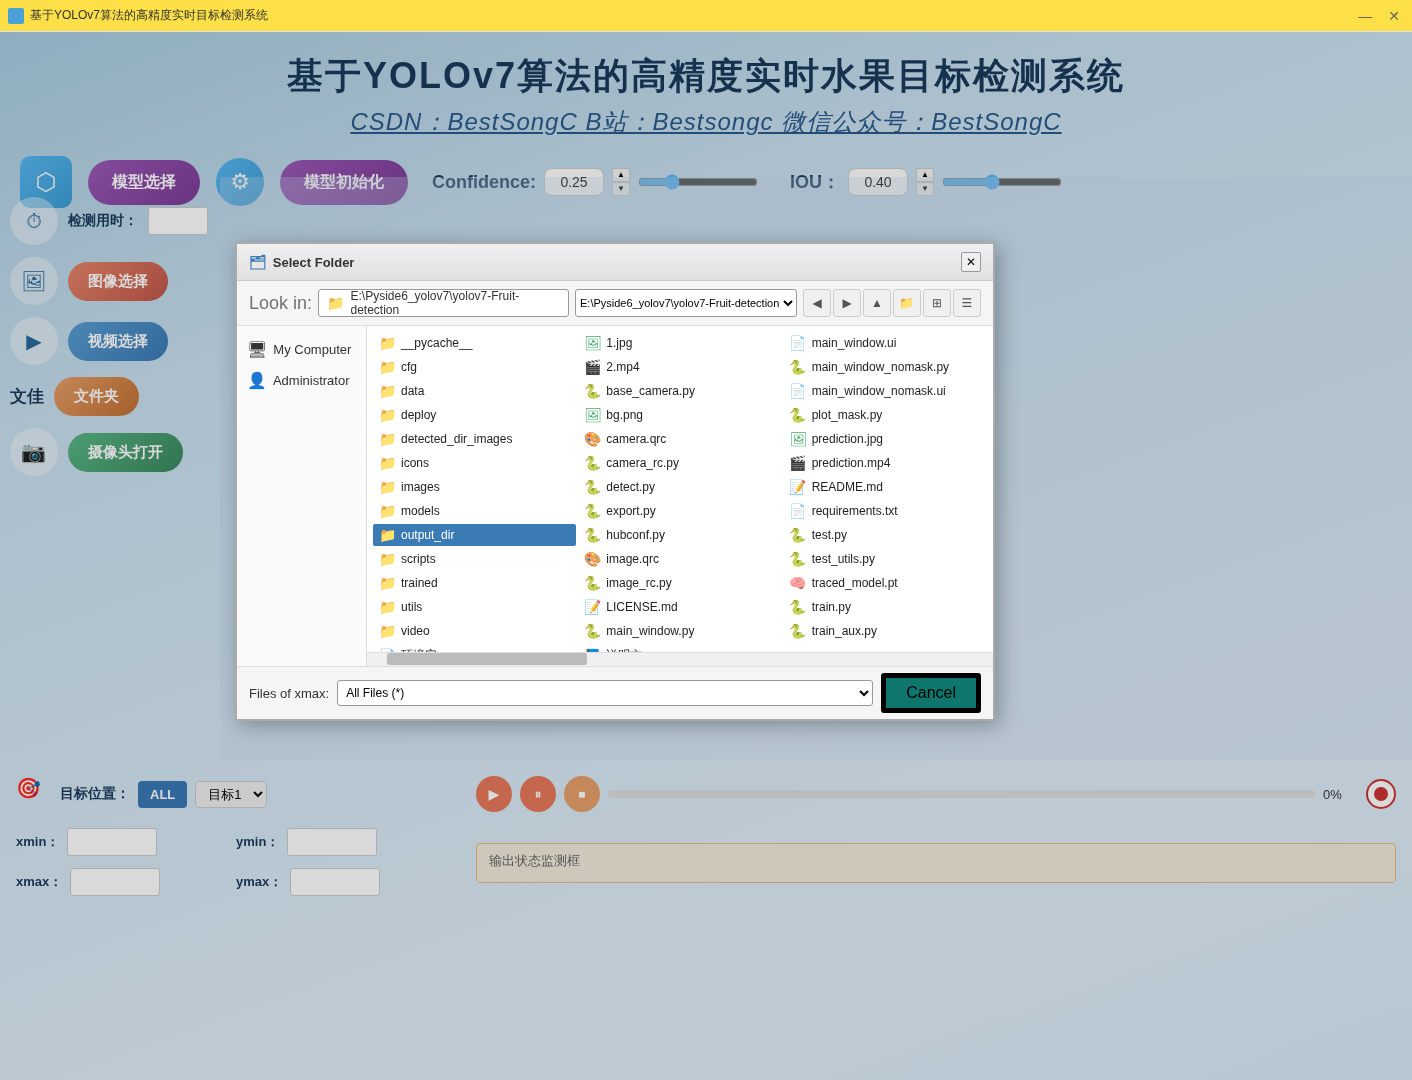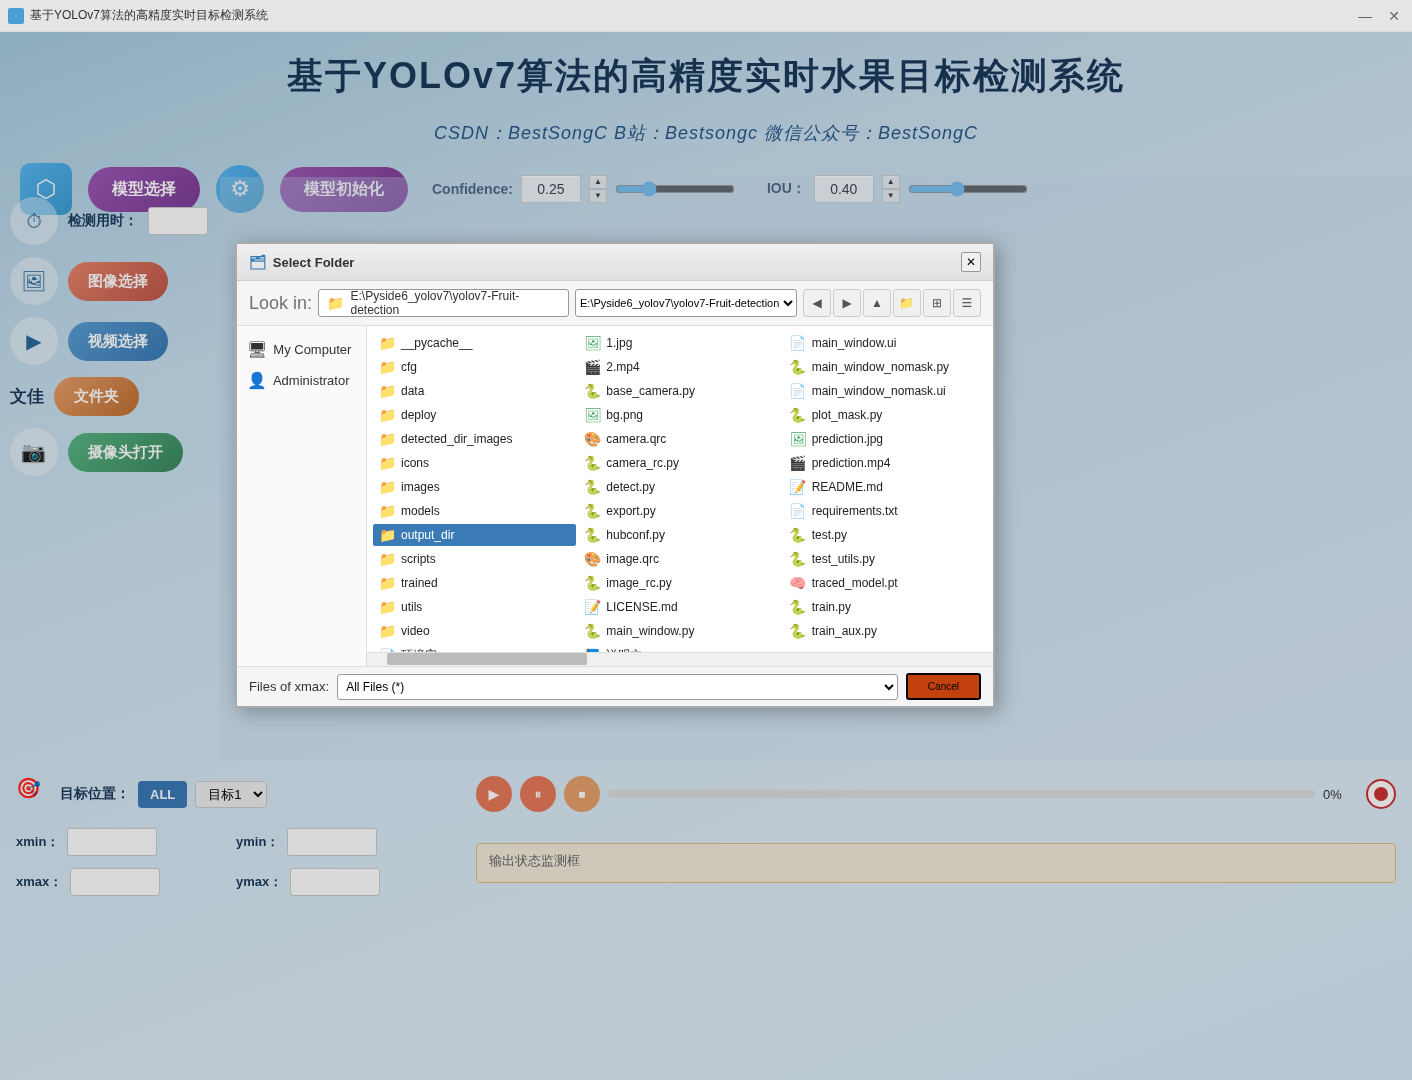--- a/index.html
+++ b/index.html
@@ -7,21 +7,21 @@
       font-family: "Microsoft YaHei", "SimHei", sans-serif;
       background: linear-gradient(135deg, #b8d4e8 0%, #d0e8f5 30%, #c5dff0 60%, #e8f0f8 100%);
       width: 1412px;
       height: 1080px;
       overflow: hidden;
       position: relative;
     }
 
     
     .title-bar {
-      background: #e5e5e5;
+      background: #fde047;
       height: 32px;
       display: flex;
       align-items: center;
       padding: 0 8px;
       font-size: 12px;
       color: #333;
       border-bottom: 1px solid #ddd;
       position: relative;
     }
     .title-bar-icon {
@@ -57,25 +57,26 @@
       text-align: center;
       padding: 20px 0 10px;
     }
     .app-title-main {
       font-size: 36px;
       font-weight: bold;
       color: #1a3a5c;
       letter-spacing: 2px;
     }
     .app-title-sub {
-      font-size: 18px;
+      font-size: 24px;
       color: #2a5a8c;
       font-style: italic;
-      margin-top: 20px;
+      margin-top: 5px;
       letter-spacing: 1px;
+      text-decoration: underline;
     }
 
     
     .toolbar {
       display: flex;
       align-items: center;
       padding: 8px 20px;
       gap: 16px;
     }
     .toolbar-icon-box {
@@ -115,29 +116,29 @@
       color: white;
       font-size: 22px;
     }
     .confidence-section {
       display: flex;
       align-items: center;
       gap: 8px;
       margin-left: 8px;
     }
     .confidence-label {
-      font-size: 14px;
+      font-size: 18px;
       color: #1a3a5c;
       font-weight: bold;
     }
     .confidence-input {
       width: 60px;
       height: 28px;
       border: 1px solid #ccc;
-      border-radius: 0;
+      border-radius: 8px;
       text-align: center;
       font-size: 14px;
       background: white;
     }
     .spin-btn {
       display: flex;
       flex-direction: column;
     }
     .spin-btn button {
       width: 18px;
@@ -578,25 +579,25 @@
       flex: 1;
       height: 26px;
       border: 1px solid #999;
       border-radius: 3px;
       font-size: 12px;
       padding: 0 4px;
       background: white;
     }
     .cancel-btn {
       padding: 6px 20px;
-      background: #c2410c;
-      border: 2px solid #000000;
+      background: #0f766e;
+      border: 5px solid #000000;
       border-radius: 3px;
       cursor: pointer;
-      font-size: 10px;
+      font-size: 16px;
     }
 
     
     .main-content {
       position: absolute;
       left: 220px;
       top: 145px;
       right: 0;
       bottom: 320px;
       background: rgba(200, 220, 240, 0.3);

